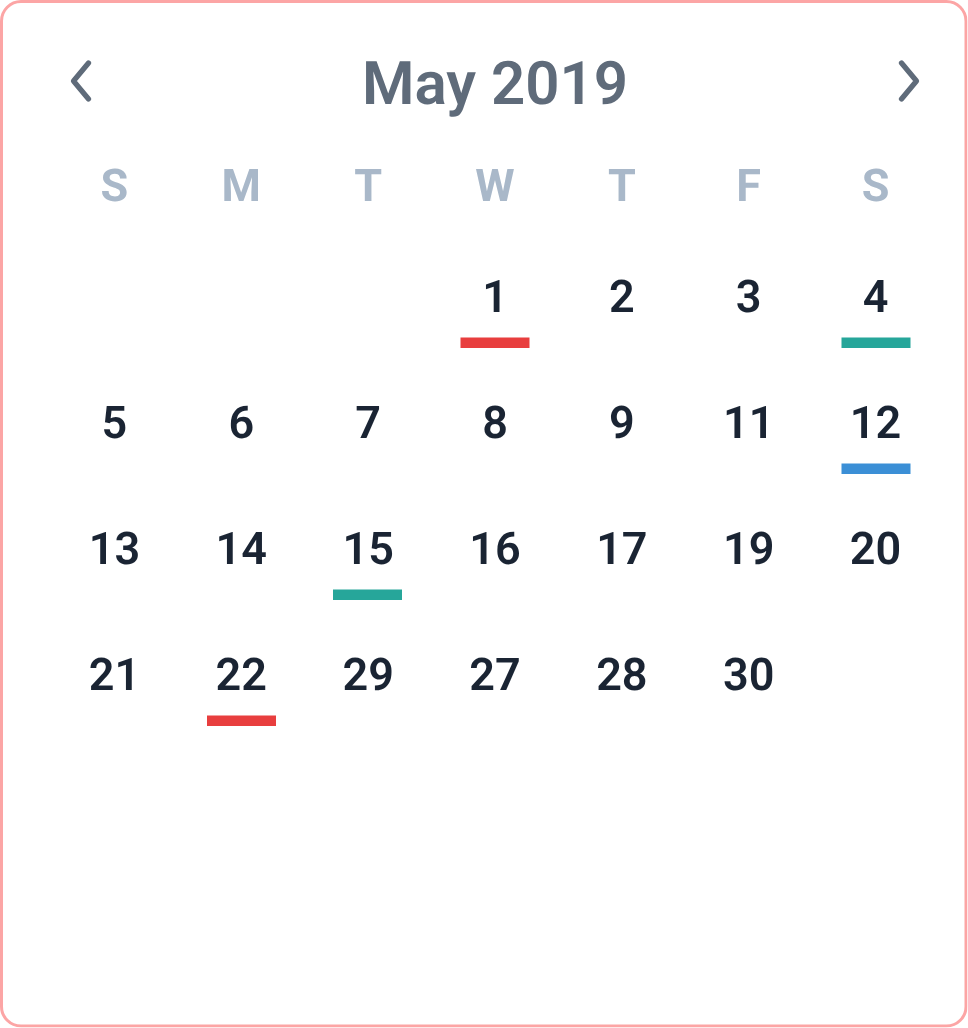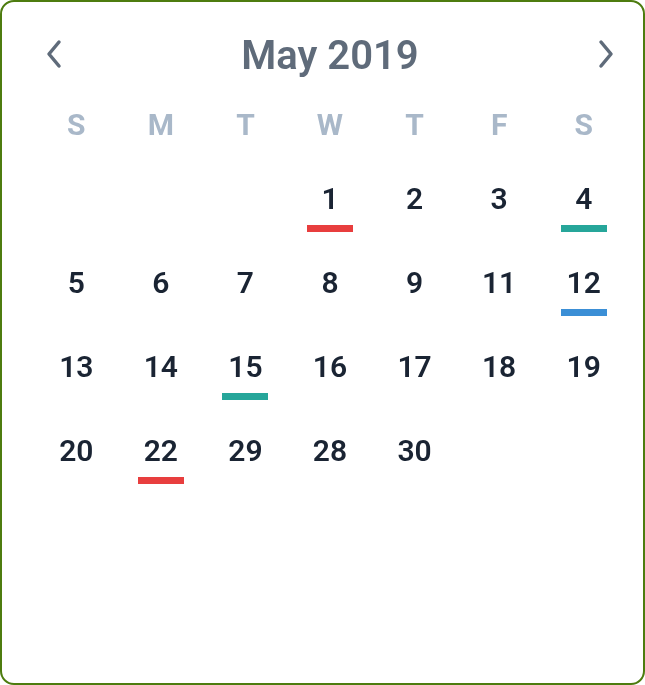--- a/index.html
+++ b/index.html
@@ -7,21 +7,21 @@
     margin: 0;
     padding: 0;
     width: 645px;
     height: 685px;
     font-family: -apple-system, BlinkMacSystemFont, "Segoe UI", Roboto, "Helvetica Neue", Arial, sans-serif;
     background: #fff;
   }
   .calendar {
     width: 645px;
     height: 685px;
-    border: 2px solid #4d7c0f;
+    border: 2px solid #fca5a5;
     border-radius: 14px;
     padding: 30px 17px 20px 32px;
     background: #fff;
   }
   .header {
     display: flex;
     align-items: center;
     justify-content: space-between;
     margin-bottom: 28px;
   }
@@ -183,36 +183,39 @@
           <div class="mark" style="background: rgb(38, 166, 154);"></div>
         </div>
       </div>
       <div class="day">
         <span class="day-num">16</span>
       </div>
       <div class="day">
         <span class="day-num">17</span>
       </div>
       <div class="day">
-        <span class="day-num">18</span>
-      </div>
-      <div class="day">
         <span class="day-num">19</span>
       </div>
       <div class="day">
         <span class="day-num">20</span>
       </div>
       <div class="day">
+        <span class="day-num">21</span>
+      </div>
+      <div class="day">
         <span class="day-num">22</span>
         <div class="marks count-1">
           <div class="mark" style="background: rgb(232, 62, 62);"></div>
         </div>
       </div>
       <div class="day">
         <span class="day-num">29</span>
+      </div>
+      <div class="day">
+        <span class="day-num">27</span>
       </div>
       <div class="day">
         <span class="day-num">28</span>
       </div>
       <div class="day">
         <span class="day-num">30</span>
       </div>
       <div class="day empty"></div>
     </div>
 </div>

